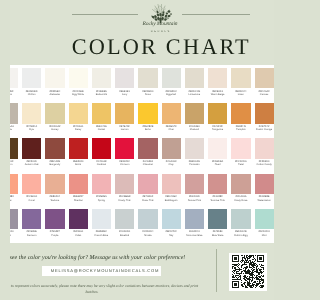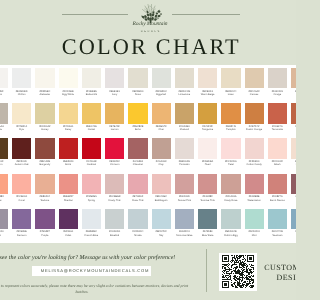--- a/index.html
+++ b/index.html
@@ -1,18 +1,18 @@
 <!DOCTYPE html>
 <html><head>
 <meta charset="utf-8">
 <style>
   html,body{margin:0;padding:0;}
   body{width:300px;height:300px;overflow:hidden;background:#dbe1d1;
        font-family:"Liberation Serif",serif;-webkit-font-smoothing:antialiased;text-rendering:geometricPrecision;}
-  .page{position:relative;width:296px;height:300px;background:#dce2d2;overflow:hidden;}
+  .page{position:relative;width:264px;height:300px;background:#dce2d2;overflow:hidden;margin-left:10px;}
 
   
   .hdr{position:absolute;left:0;top:0;width:300px;height:67px;background:#dce2d2;}
   .rule{position:absolute;top:13.6px;height:0.8px;background:#9aa491;}
   .rule-l{left:62px;width:66px;}
   .rule-r{left:172px;width:68px;}
   .sprig{position:absolute;left:135.5px;top:1.5px;width:29px;height:21px;}
   .brandname{position:absolute;left:0;right:0;top:20.4px;text-align:center;
      font-family:"Liberation Serif",serif;font-style:italic;font-size:5.5px;
      color:#3a4733;letter-spacing:-0.08px;line-height:8px;}

